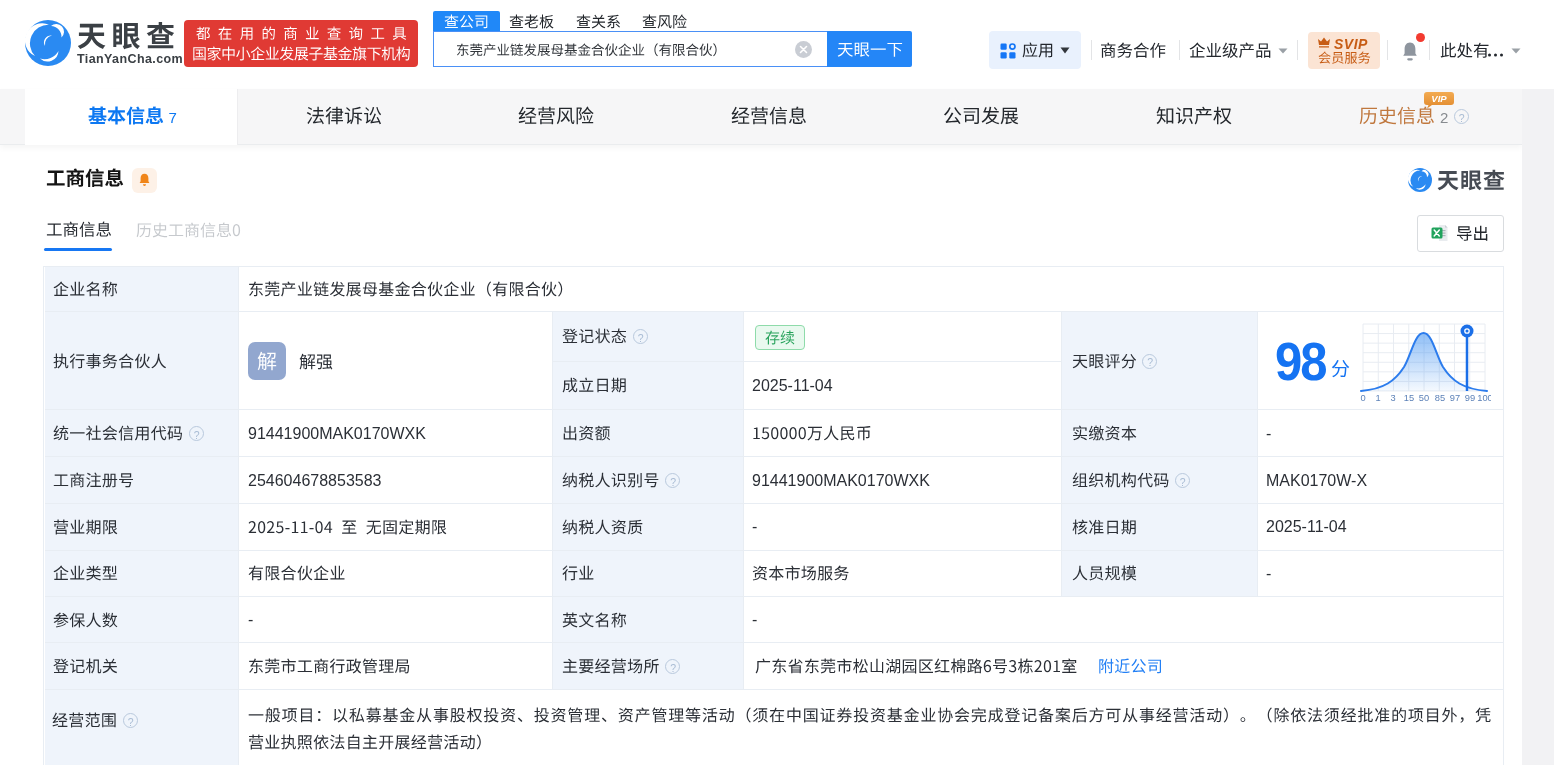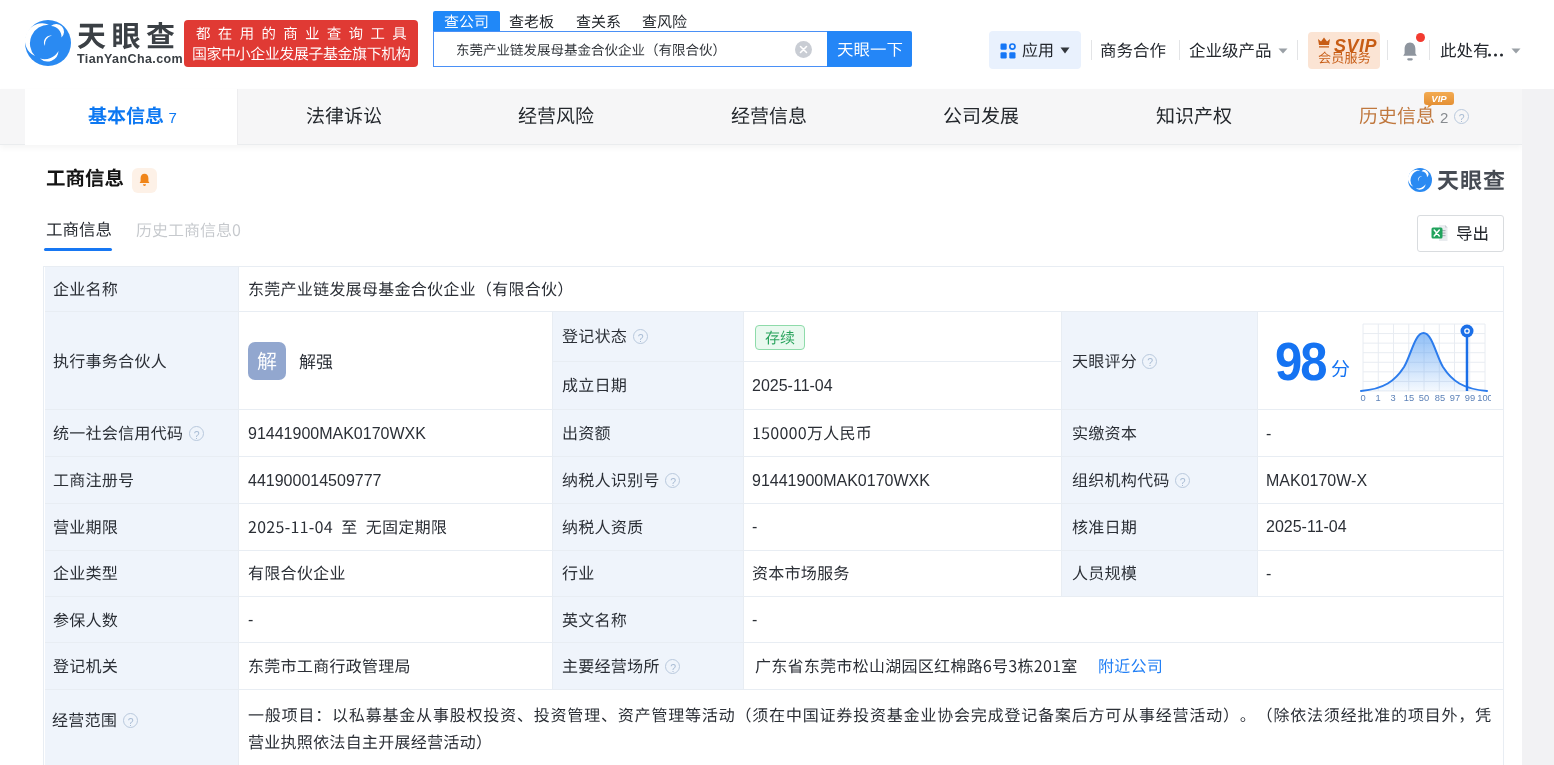--- a/index.html
+++ b/index.html
@@ -79,21 +79,21 @@
 <svg style="position:absolute;left:1189px;top:41.5px;" width="84" height="18" viewBox="0 0 84 18">
       <path d="M3.4 8.1V14.2H1.3V15.4H15.4V14.2H9V10.1H13.8V9H9V5.2H7.7V14.2H4.6V8.1ZM8.2 0.5C6.6 3 3.6 5.3 0.5 6.5C0.9 6.8 1.2 7.3 1.4 7.6C4 6.4 6.5 4.6 8.3 2.4C10.4 4.9 12.7 6.4 15.2 7.6C15.4 7.2 15.7 6.8 16.1 6.5C13.5 5.4 11 4 9 1.6L9.3 1Z M30.6 4.5C29.9 6.3 28.8 8.7 27.9 10.2L28.9 10.8C29.8 9.2 30.9 6.9 31.7 5ZM17.9 4.8C18.7 6.6 19.7 9.2 20.1 10.6L21.4 10.2C20.9 8.7 19.9 6.3 19 4.5ZM26.2 0.9V13.8H23.4V0.9H22.1V13.8H17.5V15H32.1V13.8H27.4V0.9Z M33.7 13.6 34 14.8C35.6 14.2 37.6 13.4 39.6 12.7L39.3 11.6C37.3 12.3 35.1 13.1 33.7 13.6ZM39.6 1.7V2.9H41.4C41.2 8.2 40.7 12.5 38.4 15.1C38.7 15.3 39.3 15.7 39.5 15.9C40.9 14 41.7 11.6 42.2 8.7C42.7 10 43.4 11.3 44.2 12.4C43.2 13.5 42 14.3 40.8 14.9C41 15.1 41.4 15.6 41.6 15.9C42.9 15.3 44 14.4 45 13.3C45.9 14.4 46.9 15.2 48.1 15.8C48.3 15.5 48.7 15 48.9 14.8C47.8 14.3 46.7 13.4 45.8 12.4C46.9 10.8 47.8 8.9 48.3 6.5L47.5 6.2L47.3 6.2H45.6C46 4.9 46.5 3.2 46.9 1.7ZM42.7 2.9H45.3C44.9 4.4 44.4 6.2 44 7.3H46.8C46.4 8.9 45.8 10.3 45 11.4C43.9 9.9 43 8.2 42.4 6.3C42.6 5.2 42.6 4.1 42.7 2.9ZM33.9 7.5C34.2 7.4 34.6 7.3 36.7 7C35.9 8.1 35.2 9 34.9 9.4C34.4 10 34 10.4 33.6 10.5C33.8 10.8 33.9 11.4 34 11.6C34.4 11.3 34.9 11.1 39.3 9.8C39.3 9.5 39.3 9.1 39.3 8.8L36 9.7C37.2 8.2 38.4 6.5 39.5 4.7L38.4 4.1C38.1 4.7 37.8 5.3 37.4 5.9L35.2 6.2C36.2 4.7 37.2 2.9 38 1.2L36.8 0.6C36.1 2.7 34.9 4.8 34.5 5.4C34.1 5.9 33.8 6.3 33.5 6.4C33.7 6.7 33.8 7.3 33.9 7.5Z M53.8 4.4C54.4 5.2 55 6.2 55.2 6.8L56.4 6.3C56.1 5.7 55.5 4.7 54.9 4ZM60.9 4.1C60.6 4.9 60 6.1 59.5 6.9H51.5V9.1C51.5 10.9 51.4 13.3 50.1 15.1C50.4 15.3 50.9 15.7 51.1 16C52.6 14 52.8 11.1 52.8 9.2V8.1H64.8V6.9H60.8C61.2 6.2 61.8 5.3 62.2 4.5ZM56.5 1C56.9 1.5 57.3 2.1 57.5 2.6H51.3V3.8H64.4V2.6H58.9L59 2.6C58.8 2.1 58.2 1.2 57.8 0.6Z M71 2.5H77.6V5.7H71ZM69.8 1.4V6.9H78.8V1.4ZM67.4 8.6V15.8H68.6V14.9H72V15.7H73.2V8.6ZM68.6 13.7V9.8H72V13.7ZM75.1 8.6V15.8H76.2V14.9H80V15.7H81.3V8.6ZM76.2 13.7V9.8H80V13.7Z" fill="#23272d"></path>
     </svg>
 <svg class="abs" style="left:1278px;top:48px" width="10" height="6">
       <path d="M0.5 0.5 L9.5 0.5 L5 5.5 Z" fill="#9aa0a6"></path>
     </svg>
 <div class="abs" style="left:1308px;top:31.5px;width:72px;height:37px;background:#fbe4d4;border-radius:4px"></div>
 <svg class="abs" style="left:1317px;top:36px" width="14" height="12" viewBox="0 0 14 12">
 <path d="M1 3 L4 5.5 L7 1.5 L10 5.5 L13 3 L12 9 L2 9 Z M2 10.3 L12 10.3 L12 11.5 L2 11.5 Z" fill="#c75c14"></path>
     </svg>
-<div class="lat" style="left:1334px;top:36px;font-size:18px;font-weight:bold;font-style:italic;color:#c75c14;letter-spacing:0.5px">SVIP</div>
+<div class="lat" style="left:1334px;top:36px;font-size:14px;font-weight:bold;font-style:italic;color:#c75c14;letter-spacing:0.5px">SVIP</div>
 <svg style="position:absolute;left:1317.5px;top:50.5px;" width="54" height="15" viewBox="0 0 54 15">
       <path d="M2.1 12.4C2.6 12.2 3.3 12.1 10.3 11.5C10.6 11.9 10.9 12.3 11.1 12.7L11.9 12.1C11.4 11.1 10.1 9.7 8.9 8.6L8.1 9.1C8.6 9.6 9.1 10.1 9.6 10.7L3.6 11.1C4.5 10.3 5.5 9.2 6.3 8.1H12.1V7.2H1.2V8.1H5C4.1 9.3 3.1 10.3 2.7 10.7C2.3 11 2 11.3 1.7 11.4C1.8 11.6 2 12.2 2.1 12.4ZM6.7 0.5C5.5 2.3 3.1 4 0.6 5.1C0.8 5.3 1.1 5.7 1.3 5.9C2 5.6 2.8 5.2 3.5 4.7V5.5H9.8V4.6H3.7C4.8 3.9 5.8 3 6.6 2.1C7.4 3 8.5 3.9 9.8 4.6C10.5 5.1 11.3 5.5 12 5.8C12.2 5.5 12.5 5.1 12.7 4.9C10.6 4.2 8.4 2.7 7.2 1.5L7.6 0.9Z M16.7 2H22.9V3.5H16.7ZM15.7 1.1V4.3H24V1.1ZM19.2 7.3V8.5C19.2 9.6 18.8 11 14.1 11.9C14.3 12.1 14.6 12.5 14.7 12.7C19.7 11.6 20.3 9.9 20.3 8.5V7.3ZM20.2 10.8C21.8 11.3 24 12.2 25.1 12.7L25.6 11.9C24.4 11.3 22.2 10.5 20.7 10ZM15.2 5.5V10.4H16.3V6.5H23.4V10.3H24.5V5.5Z M27.8 1V5.8C27.8 7.7 27.7 10.4 26.8 12.2C27.1 12.3 27.5 12.5 27.7 12.7C28.3 11.4 28.5 9.8 28.6 8.2H30.7V11.5C30.7 11.7 30.7 11.7 30.5 11.7C30.3 11.7 29.8 11.7 29.2 11.7C29.3 12 29.4 12.4 29.4 12.7C30.3 12.7 30.9 12.7 31.2 12.5C31.5 12.3 31.7 12 31.7 11.5V1ZM28.7 1.9H30.7V4.1H28.7ZM28.7 5H30.7V7.3H28.7C28.7 6.7 28.7 6.2 28.7 5.8ZM37.7 6.5C37.4 7.6 37 8.6 36.4 9.4C35.8 8.5 35.3 7.5 35 6.5ZM32.8 1.1V12.7H33.8V6.5H34.1C34.5 7.8 35.1 9.1 35.9 10.2C35.2 10.9 34.5 11.5 33.8 11.9C34 12 34.3 12.4 34.4 12.6C35.1 12.2 35.8 11.6 36.4 10.9C37 11.6 37.8 12.2 38.6 12.7C38.7 12.4 39 12.1 39.2 11.9C38.4 11.5 37.6 10.9 37 10.2C37.8 9 38.5 7.5 38.8 5.7L38.2 5.5L38.1 5.5H33.8V2H37.5V3.6C37.5 3.8 37.4 3.8 37.2 3.8C37 3.8 36.3 3.8 35.5 3.8C35.6 4 35.8 4.4 35.8 4.6C36.8 4.6 37.5 4.6 37.9 4.5C38.3 4.4 38.4 4.1 38.4 3.6V1.1Z M45.5 6.6C45.4 7.1 45.3 7.5 45.2 7.9H41.3V8.8H44.9C44.2 10.5 42.7 11.4 40.4 11.8C40.5 12 40.8 12.4 40.9 12.6C43.5 12 45.1 10.9 46 8.8H50C49.8 10.5 49.5 11.3 49.2 11.6C49.1 11.7 48.9 11.7 48.6 11.7C48.3 11.7 47.5 11.7 46.6 11.6C46.8 11.9 46.9 12.2 46.9 12.5C47.7 12.5 48.5 12.5 48.9 12.5C49.4 12.5 49.7 12.4 50 12.2C50.5 11.7 50.7 10.7 51 8.3C51.1 8.2 51.1 7.9 51.1 7.9H46.3C46.4 7.5 46.5 7.1 46.5 6.7ZM49.4 2.7C48.7 3.5 47.6 4.2 46.3 4.7C45.3 4.2 44.4 3.6 43.9 2.9L44.1 2.7ZM44.6 0.5C44 1.7 42.6 3 40.8 4C41 4.1 41.3 4.5 41.4 4.7C42.1 4.3 42.7 3.9 43.2 3.5C43.8 4.1 44.4 4.6 45.2 5.1C43.6 5.6 41.9 5.9 40.2 6C40.4 6.3 40.5 6.7 40.6 6.9C42.5 6.7 44.5 6.3 46.3 5.6C47.8 6.2 49.7 6.6 51.7 6.7C51.8 6.5 52.1 6.1 52.3 5.8C50.5 5.8 48.9 5.5 47.5 5.1C48.9 4.4 50.2 3.4 51 2.2L50.4 1.8L50.2 1.9H44.8C45.2 1.5 45.4 1.1 45.7 0.7Z" fill="#c75c14"></path>
     </svg>
 <svg class="abs" style="left:1400px;top:41px" width="20" height="21" viewBox="0 0 20 21">
 <path d="M10 1.5 C6.6 1.5 4.6 4.4 4.6 8 L4.6 12.6 L3.2 14.8 L16.8 14.8 L15.4 12.6 L15.4 8 C15.4 4.4 13.4 1.5 10 1.5 Z" fill="#8e959e"></path>
 <rect x="7.2" y="17.2" width="5.6" height="2.2" rx="1.1" fill="#8e959e"></rect>
     </svg>
 <div class="abs" style="left:1416px;top:32.5px;width:9px;height:9px;border-radius:50%;background:#f33b30"></div>
 <svg style="position:absolute;left:1439.5px;top:41.5px;" width="51" height="18" viewBox="0 0 51 18">
       <path d="M0.7 14.3 1 15.6C3 15.2 6 14.7 8.8 14.1L8.8 12.9L6.4 13.3V6.9H8.8V5.8H6.4V0.7H5.1V13.6L3.3 13.9V4H2.1V14.1ZM9.6 0.7V13C9.6 14.8 10 15.3 11.5 15.3C11.9 15.3 13.7 15.3 14.1 15.3C15.5 15.3 15.9 14.4 16 11.7C15.7 11.6 15.2 11.4 14.8 11.2C14.8 13.5 14.7 14.1 14 14.1C13.6 14.1 12 14.1 11.7 14.1C11 14.1 10.9 13.9 10.9 13.1V7.9C12.5 7.2 14.2 6.2 15.5 5.3L14.4 4.3C13.6 5 12.2 5.9 10.9 6.7V0.7Z M23.5 4.4C23.2 6.7 22.6 8.6 21.8 10.2C21.2 9.1 20.6 7.6 20.2 5.8C20.4 5.4 20.5 4.9 20.7 4.4ZM20.1 0.7C19.7 4 18.7 7.1 17.4 8.8C17.7 9 18.1 9.3 18.4 9.5C18.8 8.9 19.2 8.2 19.6 7.4C20 9 20.5 10.3 21.2 11.3C20.1 13 18.7 14.1 17.1 14.9C17.4 15.1 17.9 15.6 18.1 15.9C19.6 15.1 20.9 14 22 12.4C24 14.8 26.6 15.3 29.5 15.3H31.9C32 15 32.2 14.4 32.4 14C31.8 14.1 30.1 14.1 29.6 14.1C27 14.1 24.5 13.6 22.7 11.4C23.8 9.3 24.6 6.8 24.9 3.5L24.1 3.2L23.9 3.3H21C21.1 2.6 21.3 1.8 21.4 1ZM26.6 0.7V12.8H28V5.9C29.1 7.2 30.3 8.8 30.9 9.8L32 9.1C31.2 8 29.7 6.1 28.4 4.7L28 5V0.7Z M39.5 0.7C39.3 1.4 39 2.1 38.7 2.8H34V4H38.2C37.2 6.1 35.6 8.2 33.7 9.5C33.9 9.7 34.3 10.2 34.5 10.5C35.5 9.7 36.4 8.8 37.2 7.8V15.8H38.4V12.6H45.3V14.3C45.3 14.5 45.3 14.6 45 14.6C44.7 14.6 43.7 14.7 42.6 14.6C42.7 14.9 42.9 15.5 43 15.8C44.4 15.8 45.3 15.8 45.9 15.6C46.4 15.4 46.6 15 46.6 14.3V5.9H38.5C38.9 5.2 39.3 4.6 39.6 4H48.5V2.8H40C40.3 2.2 40.5 1.6 40.7 1ZM38.4 9.8H45.3V11.5H38.4ZM38.4 8.7V7H45.3V8.7Z" fill="#23272d"></path>
@@ -320,21 +320,21 @@
 <svg style="position:absolute;left:752px;top:425.0px;" width="121" height="18" viewBox="0 0 121 18">
       <path d="M1.4 14.1H7.8V12.9H5.5V2.4H4.4C3.7 2.7 3 3 1.9 3.2V4.1H4V12.9H1.4Z M13.4 14.3C15.3 14.3 17.2 12.8 17.2 10.3C17.2 7.7 15.6 6.5 13.7 6.5C13 6.5 12.4 6.7 11.9 7L12.2 3.6H16.6V2.4H10.9L10.5 7.8L11.3 8.3C12 7.9 12.5 7.6 13.3 7.6C14.7 7.6 15.7 8.6 15.7 10.3C15.7 12 14.6 13.1 13.2 13.1C11.8 13.1 11 12.4 10.3 11.8L9.6 12.7C10.4 13.5 11.5 14.3 13.4 14.3Z M22.8 14.3C25 14.3 26.4 12.3 26.4 8.2C26.4 4.1 25 2.1 22.8 2.1C20.5 2.1 19.1 4.1 19.1 8.2C19.1 12.3 20.5 14.3 22.8 14.3ZM22.8 13.1C21.4 13.1 20.5 11.6 20.5 8.2C20.5 4.8 21.4 3.3 22.8 3.3C24.1 3.3 25 4.8 25 8.2C25 11.6 24.1 13.1 22.8 13.1Z M31.9 14.3C34.2 14.3 35.6 12.3 35.6 8.2C35.6 4.1 34.2 2.1 31.9 2.1C29.7 2.1 28.3 4.1 28.3 8.2C28.3 12.3 29.7 14.3 31.9 14.3ZM31.9 13.1C30.6 13.1 29.7 11.6 29.7 8.2C29.7 4.8 30.6 3.3 31.9 3.3C33.3 3.3 34.2 4.8 34.2 8.2C34.2 11.6 33.3 13.1 31.9 13.1Z M41.1 14.3C43.3 14.3 44.7 12.3 44.7 8.2C44.7 4.1 43.3 2.1 41.1 2.1C38.8 2.1 37.4 4.1 37.4 8.2C37.4 12.3 38.8 14.3 41.1 14.3ZM41.1 13.1C39.8 13.1 38.8 11.6 38.8 8.2C38.8 4.8 39.8 3.3 41.1 3.3C42.4 3.3 43.3 4.8 43.3 8.2C43.3 11.6 42.4 13.1 41.1 13.1Z M50.2 14.3C52.5 14.3 53.9 12.3 53.9 8.2C53.9 4.1 52.5 2.1 50.2 2.1C48 2.1 46.6 4.1 46.6 8.2C46.6 12.3 48 14.3 50.2 14.3ZM50.2 13.1C48.9 13.1 48 11.6 48 8.2C48 4.8 48.9 3.3 50.2 3.3C51.6 3.3 52.5 4.8 52.5 8.2C52.5 11.6 51.6 13.1 50.2 13.1Z M56 1.8V3H60.3C60.2 7.1 60 12.1 55.5 14.5C55.8 14.7 56.2 15.1 56.4 15.4C59.6 13.6 60.7 10.6 61.2 7.5H67.2C67 11.7 66.7 13.5 66.2 13.9C66 14.1 65.9 14.1 65.5 14.1C65.1 14.1 63.9 14.1 62.7 14C62.9 14.4 63.1 14.8 63.1 15.2C64.2 15.3 65.3 15.3 65.9 15.2C66.5 15.2 66.9 15.1 67.3 14.7C67.9 14 68.2 12.1 68.5 6.9C68.5 6.7 68.5 6.3 68.5 6.3H61.3C61.5 5.2 61.5 4.1 61.5 3H70V1.8Z M78.6 0.7C78.5 3.2 78.6 11 71.9 14.4C72.3 14.6 72.7 15 72.9 15.3C76.8 13.2 78.5 9.6 79.3 6.4C80.1 9.4 81.8 13.3 85.8 15.2C86 14.9 86.3 14.5 86.7 14.2C81 11.7 80 5 79.8 3.1C79.9 2.1 79.9 1.3 79.9 0.7Z M89.2 15.4C89.6 15.2 90.3 15 95.1 13.6C95 13.3 95 12.8 95 12.4L90.6 13.7V9.7H95.5C96.4 12.9 98.2 15.2 100.4 15.2C101.6 15.2 102.1 14.6 102.3 12.2C101.9 12.1 101.5 11.9 101.2 11.6C101.1 13.3 100.9 14 100.4 14C99 14 97.6 12.3 96.7 9.7H102V8.6H96.4C96.2 7.8 96.1 7 96.1 6.1H100.8V1.5H89.4V13.2C89.4 13.8 88.9 14.2 88.7 14.4C88.8 14.6 89.1 15.1 89.2 15.4ZM95.2 8.6H90.6V6.1H94.8C94.9 7 95 7.8 95.2 8.6ZM90.6 2.6H99.6V5H90.6Z M118 1.1C114.9 1.6 109.4 2 105 2.1C105.1 2.4 105.2 2.8 105.2 3.1C107.1 3.1 109.1 3 111.1 2.9V5.5H106.2V13.5H107.4V6.7H111.1V15.3H112.4V6.7H116.2V11.8C116.2 12 116.2 12.1 115.9 12.1C115.6 12.1 114.7 12.1 113.7 12.1C113.9 12.4 114.1 13 114.1 13.3C115.4 13.3 116.3 13.3 116.8 13.1C117.3 12.9 117.5 12.5 117.5 11.8V5.5H112.4V2.8C114.7 2.7 116.8 2.5 118.5 2.2Z" fill="#2b2f36"></path>
     </svg>
 <svg style="position:absolute;left:1071.5px;top:425.0px;" width="66" height="18" viewBox="0 0 66 18">
       <path d="M8.6 12.4C10.7 13.2 12.9 14.3 14.2 15.3L14.9 14.3C13.6 13.4 11.3 12.3 9.2 11.5ZM3.8 5.2C4.7 5.7 5.7 6.5 6.2 7L7 6.2C6.5 5.6 5.4 4.9 4.6 4.4ZM2.2 7.7C3.2 8.2 4.2 9 4.7 9.5L5.5 8.6C4.9 8.1 3.9 7.3 3 6.9ZM1.4 2.5V5.7H2.6V3.6H13.3V5.7H14.6V2.5H9.1C8.9 1.9 8.4 1.1 8 0.5L6.9 0.9C7.2 1.4 7.5 2 7.7 2.5ZM1.1 10V11H6.9C6 12.6 4.4 13.6 1.3 14.3C1.6 14.5 1.9 15 2 15.3C5.6 14.5 7.4 13.1 8.3 11H15V10H8.7C9.1 8.4 9.2 6.6 9.3 4.4H8C8 6.7 7.9 8.5 7.4 10Z M22.9 5H25.5V6.4H22.9ZM22.9 2.9H25.5V4.2H22.9ZM16.9 13.2 17.2 14.3C18.4 13.9 19.9 13.3 21.4 12.7L21.2 11.7C19.6 12.3 18 12.9 16.9 13.2ZM21.9 2V7.2H26.5V2H24.4L24.8 0.7L23.6 0.6C23.6 1 23.5 1.5 23.4 2ZM23.4 7.6C23.5 7.9 23.7 8.3 23.8 8.6H21.7V9.6H22.9C22.8 12 22.5 13.6 20.9 14.6C21.1 14.8 21.5 15.1 21.6 15.4C22.9 14.5 23.5 13.3 23.8 11.6H25.4C25.3 13.4 25.1 14 25 14.3C24.9 14.4 24.7 14.4 24.6 14.4C24.4 14.4 23.9 14.4 23.4 14.3C23.6 14.6 23.7 14.9 23.7 15.2C24.2 15.2 24.7 15.2 25 15.2C25.4 15.2 25.6 15.1 25.8 14.9C26.1 14.5 26.3 13.6 26.5 11.2C26.5 11 26.5 10.7 26.5 10.7H23.9L24 9.6H26.9V8.6H25C24.9 8.2 24.6 7.7 24.4 7.3ZM28.4 5H30.1C29.9 6.8 29.6 8.4 29.2 9.7C28.8 8.4 28.5 6.9 28.3 5.3ZM28.1 0.6C27.8 3.3 27.3 5.9 26.3 7.6C26.5 7.8 26.9 8.2 27.1 8.4C27.3 8 27.5 7.5 27.7 7.1C27.9 8.6 28.2 10 28.7 11.2C28.1 12.6 27.3 13.8 26.2 14.5C26.5 14.7 26.9 15.1 27 15.4C27.9 14.7 28.6 13.7 29.2 12.5C29.7 13.7 30.3 14.6 31 15.4C31.2 15.1 31.6 14.7 31.9 14.5C31 13.7 30.3 12.6 29.7 11.3C30.4 9.5 30.8 7.3 31 5H31.7V4H28.6C28.8 2.9 29 1.9 29.1 0.8ZM17.2 7.3C17.4 7.2 17.7 7.1 19.3 6.9C18.7 7.9 18.2 8.8 18 9.1C17.6 9.7 17.2 10.1 16.9 10.1C17.1 10.4 17.2 10.9 17.3 11.2C17.6 11 18 10.8 21.3 9.9C21.2 9.7 21.2 9.3 21.2 9L18.8 9.6C19.8 8.1 20.9 6.3 21.7 4.6L20.7 4.1C20.5 4.7 20.2 5.3 19.9 5.9L18.3 6C19.1 4.6 20 2.8 20.6 1.2L19.5 0.7C19 2.6 17.9 4.7 17.6 5.2C17.3 5.8 17.1 6.2 16.8 6.2C16.9 6.5 17.1 7.1 17.2 7.3Z M33.9 2C35.1 2.5 36.5 3.2 37.3 3.8L37.9 2.9C37.2 2.3 35.7 1.6 34.5 1.2ZM33.3 6.2 33.7 7.3C35 6.8 36.6 6.3 38.2 5.8L38 4.7C36.3 5.3 34.5 5.8 33.3 6.2ZM35.5 8.1V12.6H36.7V9.2H44.6V12.5H45.8V8.1ZM40.1 9.7C39.7 12.4 38.4 13.8 33.4 14.4C33.6 14.7 33.8 15.1 33.9 15.4C39.3 14.6 40.8 12.9 41.3 9.7ZM40.8 12.9C42.8 13.5 45.5 14.6 46.8 15.3L47.5 14.3C46.1 13.6 43.5 12.6 41.5 12ZM40.3 0.7C39.9 1.8 39.1 3.2 37.8 4.1C38 4.3 38.4 4.6 38.6 4.9C39.3 4.3 39.8 3.7 40.3 3.1H42.2C41.7 4.7 40.6 6.2 37.8 7C38 7.2 38.3 7.6 38.4 7.8C40.6 7.2 41.9 6.1 42.7 4.8C43.7 6.2 45.2 7.2 47 7.7C47.2 7.4 47.5 7 47.7 6.8C45.8 6.4 44 5.3 43.1 3.9C43.2 3.6 43.3 3.3 43.4 3.1H45.8C45.6 3.6 45.3 4.1 45.1 4.5L46.1 4.8C46.5 4.2 47 3.2 47.4 2.3L46.5 2.1L46.3 2.1H40.9C41.1 1.7 41.3 1.3 41.5 0.9Z M56.2 0.7V4H49.9V5.2H54.7C53.5 8 51.6 10.5 49.4 11.8C49.7 12.1 50.1 12.5 50.3 12.8C52.6 11.2 54.7 8.4 55.9 5.2H56.2V11.2H52.5V12.4H56.2V15.4H57.5V12.4H61.2V11.2H57.5V5.2H57.7C58.9 8.4 61 11.2 63.3 12.8C63.6 12.4 64 12 64.3 11.7C62.1 10.5 60 7.9 58.9 5.2H63.8V4H57.5V0.7Z" fill="#2b2f36"></path>
     </svg>
 <div class="lat" style="left:1266px;top:424.5px;font-size:16px;color:#2b2f36">-</div>
 <svg style="position:absolute;left:53px;top:472.0px;" width="83" height="18" viewBox="0 0 83 18">
       <path d="M0.8 12.9V14.1H15.2V12.9H8.6V3.7H14.4V2.4H1.7V3.7H7.3V12.9Z M20.7 3.8C21 4.4 21.4 5.2 21.7 5.7L22.8 5.2C22.6 4.8 22.1 4 21.7 3.4ZM25.2 7.6C26.3 8.4 27.7 9.4 28.4 10.1L29.1 9.2C28.4 8.6 27 7.6 25.9 6.9ZM22.6 7C21.9 7.8 20.8 8.6 19.8 9.2C20 9.4 20.3 10 20.4 10.2C21.4 9.5 22.6 8.4 23.5 7.4ZM26.8 3.5C26.6 4.2 26.1 5.1 25.6 5.7H18.2V15.3H19.3V6.7H29.3V14C29.3 14.3 29.2 14.3 29 14.3C28.7 14.4 27.8 14.4 26.8 14.3C27 14.6 27.1 15 27.2 15.3C28.5 15.3 29.3 15.3 29.8 15.1C30.3 14.9 30.4 14.7 30.4 14V5.7H26.9C27.3 5.2 27.7 4.5 28.1 3.8ZM21.3 9.6V14.1H22.3V13.3H27.2V9.6ZM22.3 10.5H26.2V12.4H22.3ZM23.3 0.9C23.5 1.3 23.8 1.9 24 2.4H17.3V3.4H31.3V2.4H25.3C25.1 1.8 24.8 1.1 24.5 0.6Z M34.1 1.7C35.1 2.2 36.4 3 37.1 3.5L37.8 2.5C37.1 2 35.8 1.3 34.7 0.8ZM33.2 6.1C34.2 6.6 35.6 7.4 36.2 7.9L36.9 6.9C36.2 6.4 34.9 5.7 33.9 5.2ZM33.7 14.4 34.7 15.2C35.7 13.7 36.8 11.7 37.6 10L36.8 9.2C35.8 11 34.6 13.1 33.7 14.4ZM41.3 1C41.9 1.8 42.4 2.9 42.7 3.6L43.8 3.2C43.6 2.5 43 1.4 42.4 0.6ZM37.9 3.7V4.8H42.1V8.4H38.5V9.6H42.1V13.7H37.4V14.9H48V13.7H43.4V9.6H47V8.4H43.4V4.8H47.6V3.7Z M57.5 1.7V6.7V7H55.9V1.7H51.3V6.6V7H49.5V8.1H51.3C51.2 10.3 50.8 12.8 49.5 14.6C49.7 14.8 50.2 15.2 50.4 15.5C51.8 13.4 52.3 10.6 52.4 8.1H54.7V13.8C54.7 14.1 54.6 14.1 54.4 14.2C54.2 14.2 53.4 14.2 52.6 14.1C52.8 14.4 53 14.9 53 15.2C54.2 15.2 54.9 15.2 55.3 15C55.7 14.8 55.9 14.5 55.9 13.9V8.1H57.5C57.4 10.3 57.1 12.7 55.9 14.6C56.2 14.7 56.6 15.2 56.8 15.4C58.2 13.4 58.6 10.5 58.7 8.1H61.3V13.9C61.3 14.1 61.2 14.2 60.9 14.2C60.7 14.2 59.9 14.2 59.1 14.2C59.3 14.5 59.4 15 59.5 15.3C60.7 15.3 61.4 15.3 61.8 15.1C62.3 14.9 62.5 14.6 62.5 13.9V8.1H64.2V7H62.5V1.7ZM52.5 2.8H54.7V7H52.5V6.6ZM58.7 7V6.7V2.8H61.3V7Z M69.3 2.4H76.9V4.5H69.3ZM68.1 1.3V5.6H78.2V1.3ZM66.1 7V8.1H69.4C69.1 9.1 68.7 10.2 68.4 11H76.8C76.4 12.9 76.1 13.8 75.7 14.1C75.5 14.2 75.3 14.2 75 14.2C74.5 14.2 73.3 14.2 72.2 14.1C72.4 14.4 72.6 14.9 72.6 15.3C73.7 15.3 74.8 15.3 75.3 15.3C76 15.3 76.4 15.2 76.7 14.9C77.3 14.4 77.7 13.2 78.1 10.5C78.1 10.3 78.2 9.9 78.2 9.9H70.2L70.8 8.1H80V7Z" fill="#2b2f36"></path>
     </svg>
-<div class="lat" style="left:248px;top:471.5px;font-size:16px;color:#2b2f36">441900014509777</div>
+<div class="lat" style="left:248px;top:471.5px;font-size:16px;color:#2b2f36">254604678853583</div>
 <svg style="position:absolute;left:562.0px;top:472.0px;" width="99" height="18" viewBox="0 0 99 18">
       <path d="M0.7 13.2 0.9 14.4C2.4 14 4.3 13.5 6.2 13L6.1 12C4 12.5 2 13 0.7 13.2ZM10.2 0.7V2.8L10.1 4.2H6.6V15.3H7.7V11.4C8 11.6 8.4 11.9 8.5 12.1C9.6 10.9 10.2 9.6 10.7 8.3C11.4 9.6 12.2 10.9 12.6 11.8L13.6 11.2C13.1 10.1 12 8.3 11 6.9C11.1 6.3 11.2 5.8 11.2 5.3H13.6V13.8C13.6 14 13.5 14.1 13.3 14.1C13 14.1 12.1 14.2 11.2 14.1C11.4 14.4 11.5 14.9 11.6 15.3C12.8 15.3 13.6 15.2 14.1 15.1C14.6 14.9 14.7 14.5 14.7 13.8V4.2H11.3L11.3 2.8V0.7ZM7.7 11.2V5.3H10.1C9.9 7.2 9.3 9.3 7.7 11.2ZM1 7.3C1.2 7.2 1.6 7.1 3.6 6.8C2.9 7.9 2.2 8.8 1.9 9.1C1.4 9.7 1.1 10.1 0.7 10.1C0.8 10.4 1 10.9 1.1 11.2C1.4 11 1.9 10.8 6 10C6 9.8 6 9.3 6 9L2.7 9.6C3.9 8.2 5.2 6.4 6.2 4.6L5.3 4C5 4.6 4.6 5.2 4.3 5.8L2.1 6C3.1 4.6 4 2.8 4.7 1.1L3.7 0.6C3 2.6 1.9 4.7 1.5 5.2C1.2 5.8 0.9 6.2 0.6 6.2C0.7 6.5 0.9 7.1 1 7.3Z M24.6 4.9H29.6V7.9H24.6ZM23.4 3.8V8.9H25.2C25 11.4 24.4 13.4 21.8 14.5C22.1 14.7 22.5 15.1 22.6 15.4C25.4 14.1 26.1 11.8 26.3 8.9H27.7V13.6C27.7 14.8 27.9 15.1 29 15.1C29.2 15.1 30.2 15.1 30.4 15.1C31.4 15.1 31.7 14.6 31.8 12.5C31.4 12.4 31 12.3 30.7 12.1C30.7 13.8 30.6 14.1 30.3 14.1C30.1 14.1 29.3 14.1 29.2 14.1C28.8 14.1 28.8 14 28.8 13.6V8.9H30.8V3.8H29.1C29.5 3 30 2 30.4 1.1L29.2 0.6C28.9 1.6 28.3 2.9 27.8 3.8H25.6L26.5 3.4C26.3 2.7 25.7 1.6 25 0.7L24.1 1.1C24.6 2 25.2 3.1 25.4 3.8ZM22.1 0.8C20.9 1.3 18.9 1.7 17.1 2C17.3 2.3 17.4 2.7 17.5 3C18.2 2.9 18.9 2.8 19.7 2.6V5.2H17V6.4H19.5C18.8 8.2 17.8 10.3 16.7 11.4C16.9 11.7 17.2 12.2 17.4 12.5C18.2 11.5 19 9.9 19.7 8.3V15.4H20.9V7.9C21.4 8.6 22.1 9.5 22.3 10L23 9C22.7 8.6 21.3 7.2 20.9 6.8V6.4H23V5.2H20.9V2.3C21.6 2.2 22.3 2 22.8 1.7Z M39.9 0.7C39.8 3.2 39.9 11 33.2 14.4C33.6 14.6 34 15 34.2 15.3C38.1 13.2 39.8 9.6 40.6 6.4C41.4 9.4 43.1 13.3 47.1 15.2C47.3 14.9 47.7 14.5 48 14.2C42.3 11.7 41.3 5 41.1 3.1C41.2 2.1 41.2 1.3 41.2 0.7Z M57 2.9H61.9V7.7H57ZM55.9 1.8V8.9H63.1V1.8ZM60.6 10.8C61.5 12.2 62.4 14.1 62.7 15.2L63.9 14.7C63.6 13.6 62.6 11.8 61.7 10.4ZM57 10.4C56.5 12.1 55.7 13.6 54.6 14.7C54.9 14.8 55.4 15.2 55.7 15.3C56.7 14.2 57.7 12.5 58.2 10.7ZM50.5 1.8C51.3 2.5 52.4 3.6 53 4.2L53.8 3.4C53.3 2.8 52.1 1.7 51.3 1.1ZM49.6 5.7V6.8H51.9V12.4C51.9 13.2 51.3 13.8 51 14.1C51.2 14.3 51.6 14.7 51.7 14.9C52 14.6 52.4 14.2 55.2 12.1C55.1 11.8 54.8 11.4 54.7 11L53.1 12.3V5.7Z M75.1 2.6V11.4H76.3V2.6ZM78.5 0.9V13.8C78.5 14.1 78.4 14.2 78.1 14.2C77.8 14.2 76.9 14.2 75.8 14.2C76 14.5 76.2 15.1 76.3 15.4C77.7 15.4 78.5 15.3 79 15.1C79.5 14.9 79.7 14.6 79.7 13.8V0.9ZM67.7 2.4H71.8V5.5H67.7ZM66.6 1.3V6.6H73V1.3ZM68.9 7 68.8 8.4H66V9.5H68.7C68.4 11.7 67.7 13.5 65.6 14.5C65.9 14.7 66.3 15.1 66.4 15.4C68.7 14.2 69.5 12.1 69.8 9.5H72C71.9 12.5 71.7 13.6 71.5 13.9C71.4 14.1 71.2 14.1 71 14.1C70.7 14.1 70.1 14.1 69.4 14C69.6 14.4 69.7 14.8 69.7 15.2C70.4 15.2 71.2 15.2 71.5 15.2C72 15.2 72.2 15 72.5 14.7C72.9 14.2 73.1 12.8 73.2 8.9C73.2 8.8 73.3 8.4 73.3 8.4H69.9L70 7Z M85.6 2.4H93.2V4.5H85.6ZM84.4 1.3V5.6H94.4V1.3ZM82.4 7V8.1H85.7C85.4 9.1 85 10.2 84.6 11H93C92.7 12.9 92.4 13.8 92 14.1C91.8 14.2 91.6 14.2 91.2 14.2C90.8 14.2 89.6 14.2 88.5 14.1C88.7 14.4 88.9 14.9 88.9 15.3C90 15.3 91.1 15.3 91.6 15.3C92.2 15.3 92.6 15.2 93 14.9C93.6 14.4 94 13.2 94.4 10.5C94.4 10.3 94.5 9.9 94.5 9.9H86.4L87 8.1H96.3V7Z" fill="#2b2f36"></path>
     </svg>
     <div class="qm" style="left:665.4px;top:473.0px"></div>
     <div class="lat" style="left:670.1999999999999px;top:475.5px;font-size:10.5px;color:#a9bcd4">?</div>
 <div class="lat" style="left:752px;top:471.5px;font-size:16px;color:#2b2f36">91441900MAK0170WXK</div>
 <svg style="position:absolute;left:1071.5px;top:472.0px;" width="99" height="18" viewBox="0 0 99 18">
       <path d="M0.8 13.2 1 14.3C2.5 13.9 4.5 13.4 6.4 12.9L6.3 11.9C4.3 12.4 2.1 12.9 0.8 13.2ZM7.7 1.4V13.9H6.1V15H15.3V13.9H14V1.4ZM8.8 13.9V10.8H12.8V13.9ZM8.8 6.6H12.8V9.7H8.8ZM8.8 5.5V2.5H12.8V5.5ZM1.1 7.3C1.3 7.2 1.7 7.1 3.9 6.8C3.1 7.9 2.4 8.7 2.1 9C1.6 9.6 1.1 10 0.8 10.1C0.9 10.4 1.1 10.9 1.2 11.2C1.5 11 2.1 10.8 6.4 9.9C6.4 9.7 6.4 9.2 6.4 8.9L2.9 9.6C4.2 8.2 5.5 6.4 6.6 4.6L5.7 4C5.3 4.6 5 5.2 4.6 5.8L2.3 6C3.3 4.6 4.3 2.9 5.1 1.1L4 0.6C3.3 2.6 2 4.7 1.6 5.2C1.3 5.7 1 6.1 0.7 6.2C0.8 6.5 1 7.1 1.1 7.3Z M16.9 13.2 17.2 14.4C18.7 14 20.7 13.5 22.7 13L22.6 12C20.5 12.5 18.3 12.9 16.9 13.2ZM24.5 2.9H29.3V7.7H24.5ZM23.3 1.8V8.9H30.6V1.8ZM28.1 10.8C28.9 12.2 29.8 14.1 30.2 15.2L31.4 14.7C31 13.6 30.1 11.8 29.2 10.4ZM24.4 10.4C24 12.1 23.2 13.6 22.1 14.7C22.4 14.8 22.9 15.2 23.1 15.3C24.2 14.2 25.2 12.5 25.7 10.7ZM17.3 7.4C17.5 7.3 17.9 7.2 19.9 6.9C19.2 8 18.5 8.8 18.2 9.1C17.7 9.7 17.3 10.1 17 10.2C17.1 10.5 17.3 11 17.4 11.3C17.7 11.1 18.3 10.9 22.7 10C22.6 9.8 22.6 9.3 22.7 9L19.1 9.6C20.4 8.2 21.6 6.5 22.7 4.7L21.7 4.1C21.4 4.7 21 5.3 20.6 5.9L18.5 6.1C19.5 4.7 20.4 2.9 21.2 1.2L20 0.7C19.4 2.6 18.2 4.7 17.8 5.3C17.4 5.8 17.1 6.2 16.9 6.3C17 6.6 17.2 7.2 17.3 7.4Z M40.5 1.6V6.7C40.5 9.2 40.3 12.4 38.1 14.6C38.4 14.7 38.9 15.1 39.1 15.4C41.4 13 41.7 9.4 41.7 6.7V2.7H44.7V13C44.7 14.4 44.8 14.7 45.1 14.9C45.3 15.1 45.7 15.2 46 15.2C46.2 15.2 46.6 15.2 46.8 15.2C47.1 15.2 47.4 15.1 47.6 15C47.9 14.8 48 14.5 48.1 14.1C48.2 13.7 48.2 12.5 48.2 11.6C47.9 11.5 47.6 11.3 47.3 11.1C47.3 12.1 47.3 13 47.2 13.4C47.2 13.7 47.2 13.9 47.1 14C47 14 46.9 14.1 46.8 14.1C46.6 14.1 46.4 14.1 46.3 14.1C46.2 14.1 46.1 14 46 14C45.9 13.9 45.9 13.6 45.9 13.1V1.6ZM36 0.6V4.1H33.4V5.2H35.9C35.3 7.4 34.1 9.9 33 11.3C33.2 11.6 33.5 12 33.6 12.4C34.5 11.3 35.4 9.5 36 7.6V15.3H37.2V8C37.8 8.8 38.6 9.8 38.9 10.3L39.7 9.3C39.3 8.9 37.8 7.2 37.2 6.7V5.2H39.6V4.1H37.2V0.6Z M57.1 0.6C56.6 2.8 55.7 4.9 54.6 6.3C54.8 6.4 55.3 6.8 55.5 7C56.1 6.3 56.6 5.4 57.1 4.4H62.6C62.4 10.9 62.2 13.4 61.7 14C61.5 14.2 61.4 14.2 61.1 14.2C60.8 14.2 60 14.2 59.1 14.1C59.3 14.5 59.5 15 59.5 15.3C60.3 15.4 61.1 15.4 61.6 15.3C62.1 15.2 62.5 15.1 62.8 14.7C63.4 13.9 63.6 11.4 63.8 3.9C63.8 3.7 63.8 3.3 63.8 3.3H57.5C57.8 2.5 58.1 1.7 58.3 0.9ZM59 8.1C59.2 8.6 59.5 9.3 59.8 10L56.9 10.4C57.6 9.1 58.3 7.4 58.9 5.8L57.7 5.5C57.3 7.3 56.4 9.3 56.1 9.8C55.8 10.4 55.6 10.8 55.4 10.8C55.5 11.1 55.7 11.6 55.7 11.9C56 11.7 56.5 11.6 60.1 10.8C60.2 11.3 60.3 11.7 60.4 12L61.4 11.6C61.1 10.6 60.5 9 59.8 7.7ZM52 0.6V3.7H49.6V4.8H51.9C51.4 7 50.4 9.6 49.4 10.9C49.6 11.2 49.9 11.7 50 12.1C50.7 11 51.5 9.3 52 7.5V15.3H53.2V7.1C53.6 7.9 54.2 8.9 54.4 9.4L55.1 8.5C54.9 8 53.6 6.1 53.2 5.6V4.8H55V3.7H53.2V0.6Z M76.6 1.6C77.5 2.4 78.6 3.5 79.2 4.2L80.1 3.6C79.5 2.8 78.4 1.7 77.4 1ZM73.9 0.9C74 2.6 74.1 4.2 74.2 5.6L70.3 6.1L70.5 7.3L74.3 6.8C74.9 11.8 76.2 15.2 78.9 15.3C79.7 15.4 80.4 14.6 80.7 11.8C80.5 11.7 80 11.4 79.7 11.2C79.6 13 79.3 14 78.8 13.9C77.1 13.8 76.1 10.9 75.5 6.6L80.4 6L80.2 4.9L75.4 5.5C75.2 4.1 75.1 2.5 75.1 0.9ZM70.1 0.8C69.1 3.3 67.3 5.8 65.5 7.4C65.7 7.6 66 8.2 66.2 8.5C66.9 7.9 67.6 7.1 68.3 6.2V15.3H69.5V4.4C70.2 3.4 70.8 2.3 71.3 1.2Z M88 10.8V11.9H94.1V10.8ZM89.3 3.7C89.1 5.3 88.9 7.4 88.7 8.7H89L95.2 8.7C94.9 12.2 94.6 13.6 94.1 14C94 14.2 93.8 14.2 93.5 14.2C93.2 14.2 92.5 14.2 91.8 14.1C91.9 14.4 92.1 14.9 92.1 15.2C92.9 15.3 93.6 15.3 94 15.3C94.5 15.2 94.8 15.1 95.1 14.8C95.7 14.2 96 12.5 96.4 8.2C96.4 8 96.4 7.7 96.4 7.7H94.5C94.7 5.7 95 3.3 95.1 1.6L94.2 1.5L94.1 1.6H88.5V2.7H93.8C93.7 4.1 93.5 6 93.3 7.7H90C90.1 6.5 90.3 5 90.4 3.8ZM82.2 1.5V2.6H84.2C83.7 5 83 7.3 81.9 8.8C82.1 9.2 82.3 9.8 82.4 10.1C82.7 9.7 83 9.3 83.3 8.8V14.6H84.3V13.3H87.2V6.4H84.3C84.7 5.2 85.1 3.9 85.3 2.6H87.7V1.5ZM84.3 7.5H86.2V12.3H84.3Z" fill="#2b2f36"></path>
     </svg>
     <div class="qm" style="left:1174.9px;top:473.0px"></div>

